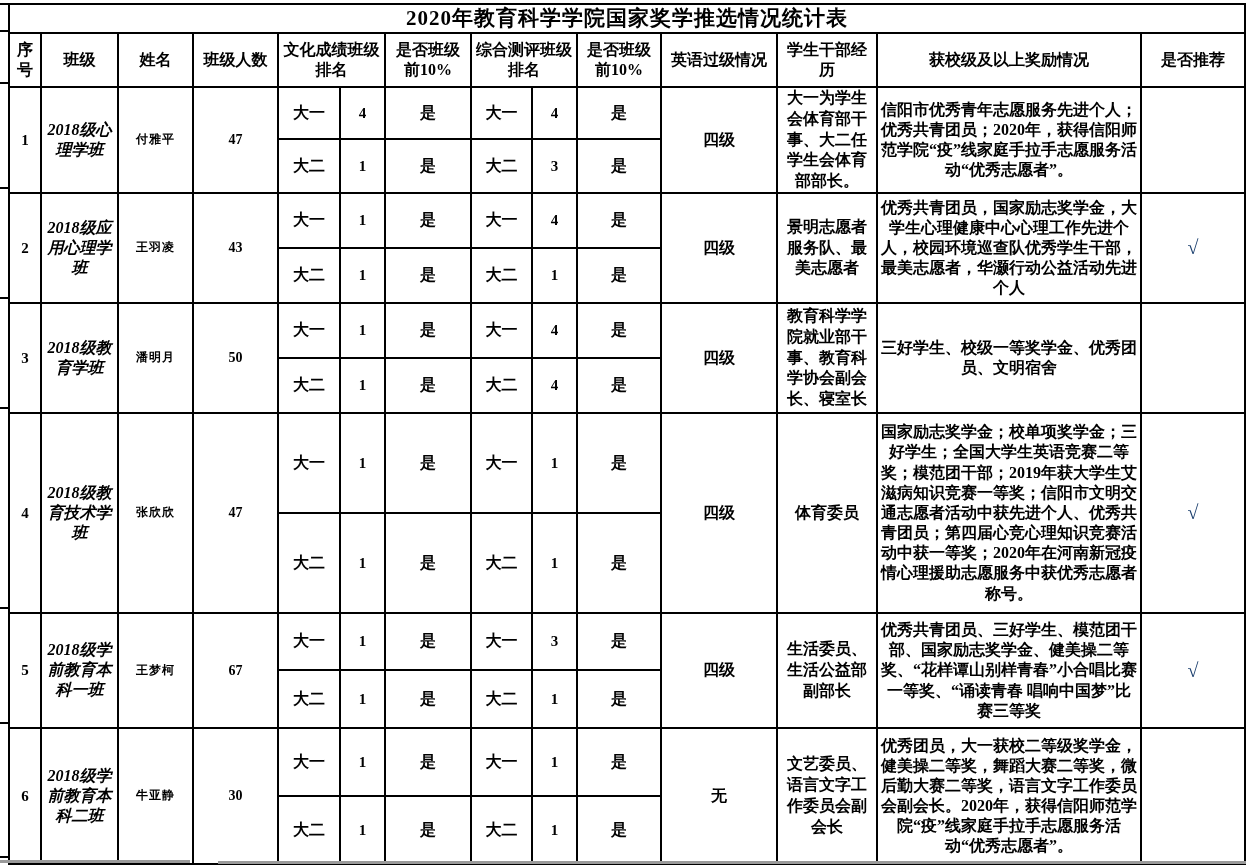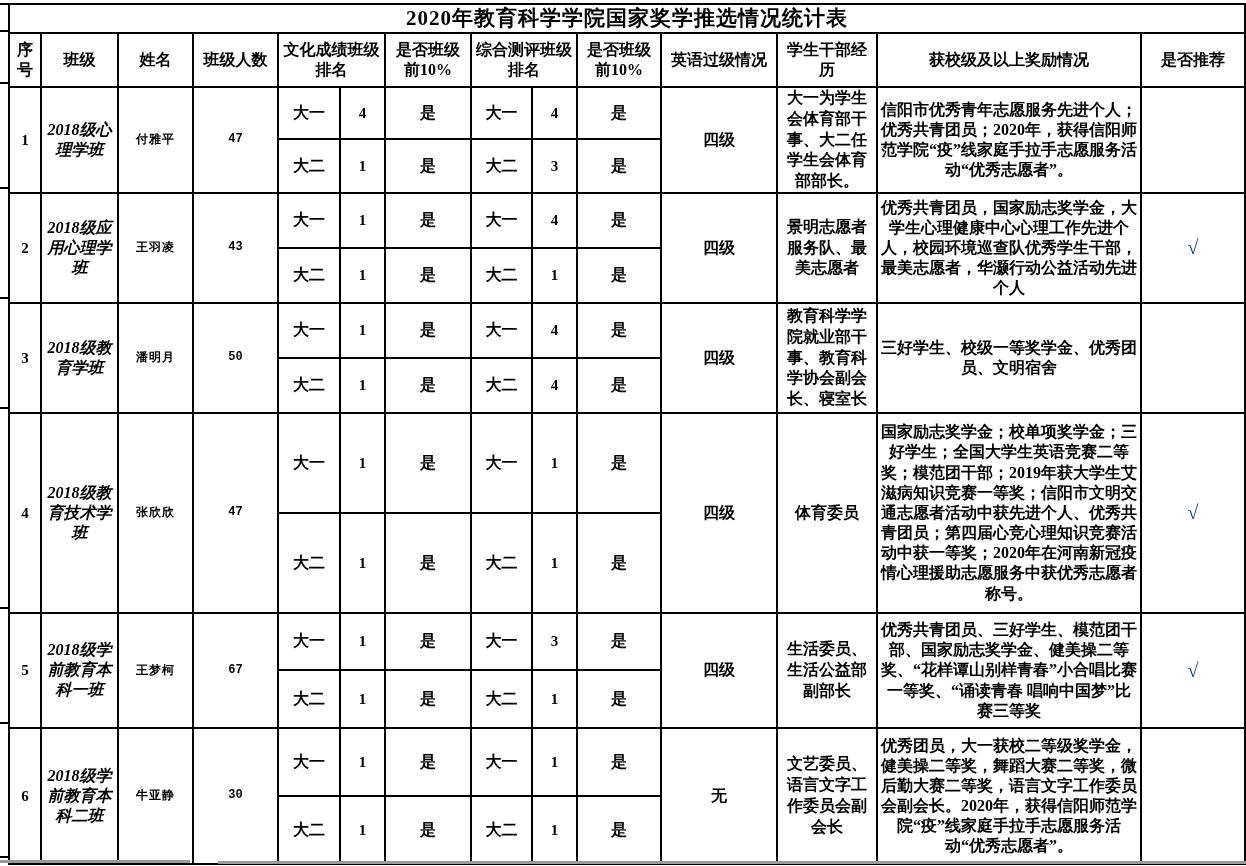--- a/index.html
+++ b/index.html
@@ -37,21 +37,21 @@
   tr.hdr th{
     height:52px;
     font-size:16px;
     line-height:1.25;
     padding:0 3px;
   }
   td{ font-size:16px; line-height:1.25; }
   td.c-idx{ font-size:15px; }
   td.c-class{ padding:0 8px; font-size:16px;font-style:italic; }
   td.c-name{ font-size:12px; letter-spacing:1px; }
-  td.c-size{ font-size:12px;font-family:Liberation Mono, monospace; }
+  td.c-size{ font-size:14px; }
   td.c-grade{ font-size:16px;border-radius:26px; }
   td.c-rank{ font-size:15px; }
   td.c-top10{ font-size:16px; }
   td.c-english{ font-size:16px; }
   td.c-cadre{ padding:0 4px; font-size:16px; line-height:1.3; }
   td.c-awards{
     text-align:left;
     padding:1px 4px;
     font-size:16px;
     line-height:1.26;

